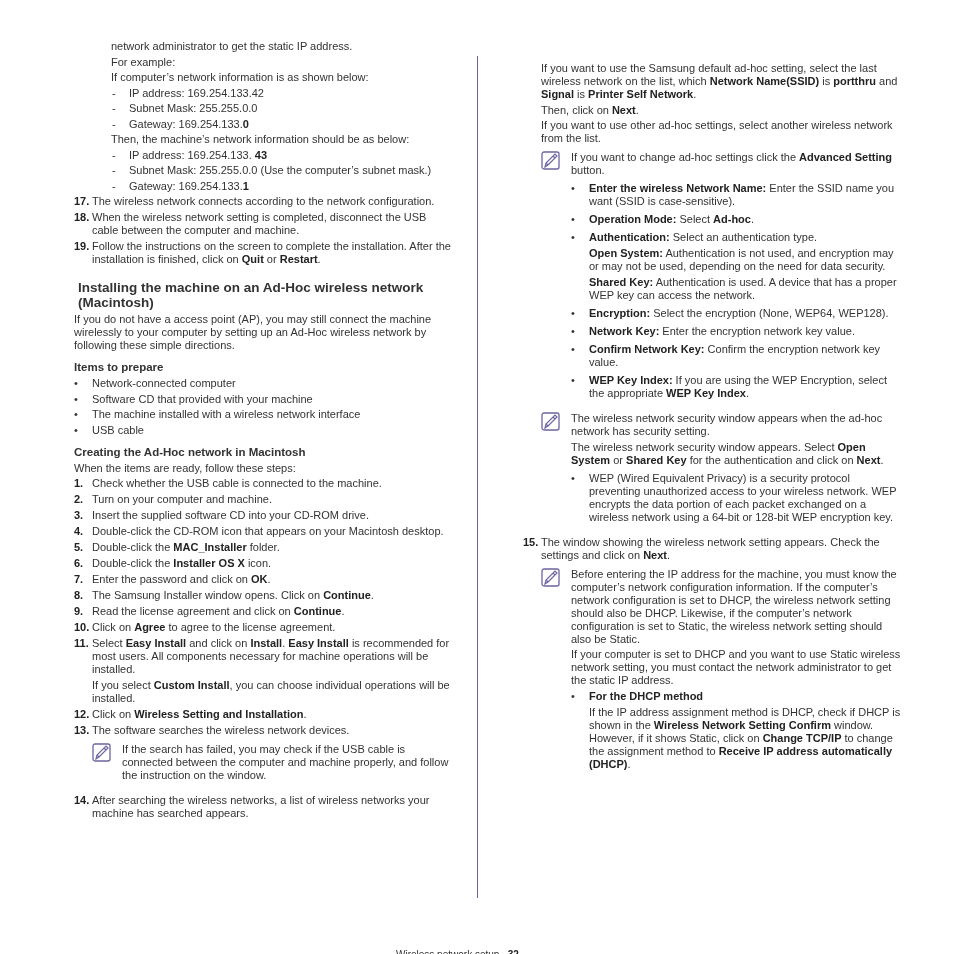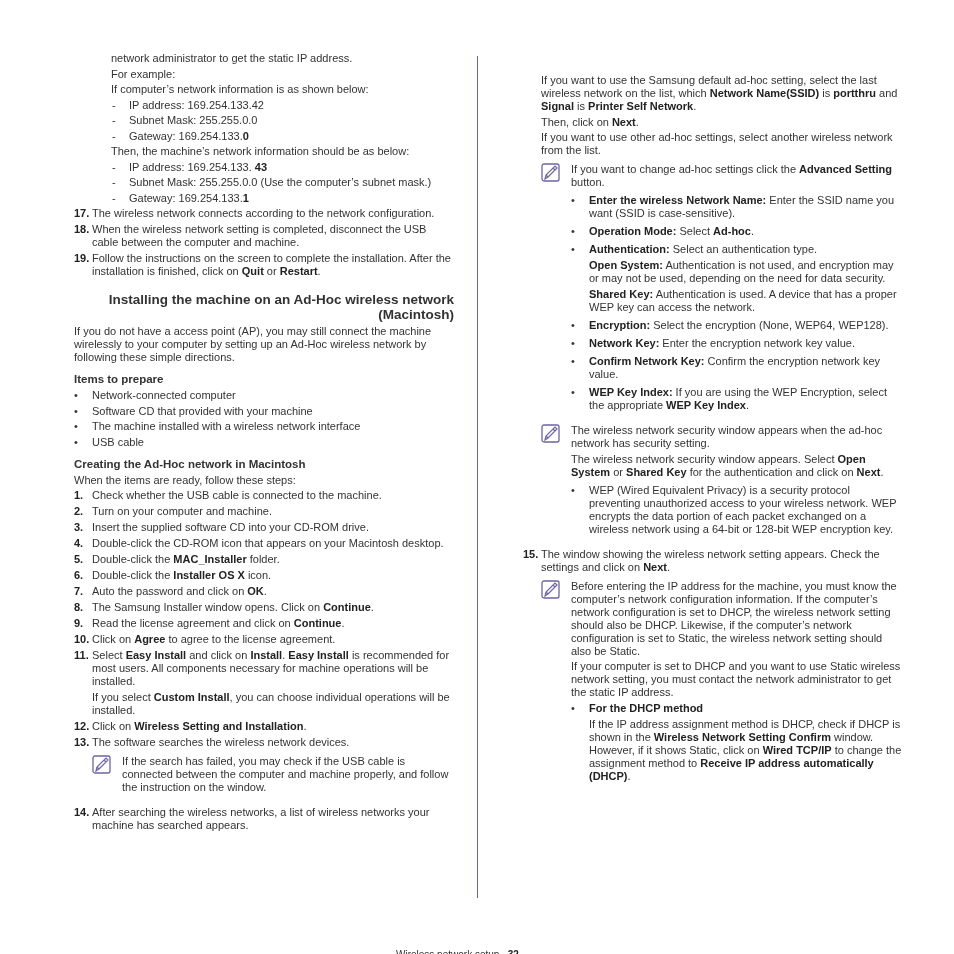--- a/index.html
+++ b/index.html
@@ -1,32 +1,32 @@
 <!DOCTYPE html>
 <html><head>
 <meta charset="utf-8">
 <style>
   html, body { margin: 0; padding: 0; background: #ffffff; }
   body { width: 954px; height: 954px; position: relative; overflow: hidden;
          font-family: "Liberation Sans", sans-serif; color: #333333; font-size: 11px; line-height: 13px; }
-  .col { position: absolute; top: 52px; }
+  .col { position: absolute; top: 40px; }
   .col-left { left: 74px; width: 380px; }
   .col-right { left: 523px; width: 380px; }
   .divider { position: absolute; left: 477px; top: 56px; width: 1px; height: 842px; background: #6e64a0; }
   p { margin: 0; }
   b { font-weight: bold; color: #222; }
   .ind { padding-left: 37px; }
   .para { margin-bottom: 2.5px; }
   .dash { position: relative; padding-left: 55px; margin-bottom: 2.5px; }
   .dash::before { content: "-"; position: absolute; left: 38px; top: 0; }
   .num { position: relative; padding-left: 18px; margin-bottom: 3px; }
   .num .n { position: absolute; left: 0; top: 0; font-weight: bold; color: #222; }
   .bul { position: relative; padding-left: 18px; margin-bottom: 2.5px; }
   .bul::before { content: "•"; position: absolute; left: 0; top: 0; }
-  h2 { font-size: 13.5px; line-height: 15px; font-weight: bold; margin: 14px 0 3px 4px; color: #333; text-align: right; }
+  h2 { font-size: 13.5px; line-height: 15px; font-weight: bold; margin: 14px 0 3px 4px; color: #333; }
   h3 { font-size: 11.5px; line-height: 13px; font-weight: bold; margin: 9px 0 3px 0; color: #333; }
   .note { position: relative; padding-left: 48px; margin: 6px 0 12px 0; }
   .note-icon { position: absolute; left: 18px; top: 0; width: 20px; height: 20px; }
   .nbul { position: relative; padding-left: 18px; margin-top: 5px; margin-bottom: 2.5px; }
   .nbul::before { content: "•"; position: absolute; left: 0; top: 0; }
   .sub { margin-top: 3px; }
   .footer { position: absolute; top: 948px; left: 396px; font-size: 10px; color: #333; }
   .footer b { color: #222; }
 </style>
 </head>
@@ -62,21 +62,21 @@
   <div class="bul">USB cable</div>
 
   <h3>Creating the Ad-Hoc network in Macintosh</h3>
   <p class="para">When the items are ready, follow these steps:</p>
   <div class="num"><span class="n">1.</span><span>Check whether the USB cable is connected to the machine.</span></div>
   <div class="num"><span class="n">2.</span><span>Turn on your computer and machine.</span></div>
   <div class="num"><span class="n">3.</span><span>Insert the supplied software CD into your CD-ROM drive.</span></div>
   <div class="num"><span class="n">4.</span><span>Double-click the CD-ROM icon that appears on your Macintosh desktop.</span></div>
   <div class="num"><span class="n">5.</span><span>Double-click the </span><b>MAC_Installer</b><span> folder.</span></div>
   <div class="num"><span class="n">6.</span><span>Double-click the </span><b>Installer OS X</b><span> icon.</span></div>
-  <div class="num"><span class="n">7.</span><span>Auto the password and click on </span><b>OK</b><span>.</span></div>
+  <div class="num"><span class="n">7.</span><span>Enter the password and click on </span><b>OK</b><span>.</span></div>
   <div class="num"><span class="n">8.</span><span>The Samsung Installer window opens. Click on </span><b>Continue</b><span>.</span></div>
   <div class="num"><span class="n">9.</span><span>Read the license agreement and click on </span><b>Continue</b><span>.</span></div>
   <div class="num"><span class="n">10.</span><span>Click on </span><b>Agree</b><span> to agree to the license agreement.</span></div>
   <div class="num"><span class="n">11.</span><span>Select </span><b>Easy Install</b><span> and click on </span><b>Install</b><span>. </span><b>Easy Install</b><span> is recommended for most users. All components necessary for machine operations will be installed.</span>
     <p class="sub"><span>If you select </span><b>Custom Install</b><span>, you can choose individual operations will be installed.</span></p>
   </div>
   <div class="num"><span class="n">12.</span><span>Click on </span><b>Wireless Setting and Installation</b><span>.</span></div>
   <div class="num"><span class="n">13.</span><span>The software searches the wireless network devices.</span></div>
   <div class="note">
     <span class="note-icon">
@@ -136,18 +136,18 @@
   <div class="note">
     <span class="note-icon">
       <svg width="20" height="20" viewBox="0 0 20 20">
           <rect x="1" y="1" width="17" height="17" rx="2" fill="none" stroke="#6e64a0" stroke-width="1.3"></rect>
           <path d="M4 16 L5 12 L14 3 L16 5 L7 14 Z M5 12 L7 14 M12 5 L14 7" fill="none" stroke="#6e64a0" stroke-width="1.2"></path>
         </svg>
     </span>
     <p class="para">Before entering the IP address for the machine, you must know the computer’s network configuration information. If the computer’s network configuration is set to DHCP, the wireless network setting should also be DHCP. Likewise, if the computer’s network configuration is set to Static, the wireless network setting should also be Static.</p>
     <p class="para">If your computer is set to DHCP and you want to use Static wireless network setting, you must contact the network administrator to get the static IP address.</p>
     <div class="nbul" style="margin-top:2px;"><b>For the DHCP method</b>
-      <p class="sub"><span>If the IP address assignment method is DHCP, check if DHCP is shown in the </span><b>Wireless Network Setting Confirm</b><span> window. However, if it shows Static, click on </span><b>Wired TCP/IP</b><span> to change the assignment method to </span><b>Receive IP address automatically (DHCP)</b><span>.</span></p>
+      <p class="sub"><span>If the IP address assignment method is DHCP, check if DHCP is shown in the </span><b>Wireless Network Setting Confirm</b><span> window. However, if it shows Static, click on </span><b>Change TCP/IP</b><span> to change the assignment method to </span><b>Receive IP address automatically (DHCP)</b><span>.</span></p>
     </div>
   </div>
 </div>
 
 <div class="footer"><span>Wireless network setup_ </span><b>32</b></div>
 
 </body></html>

